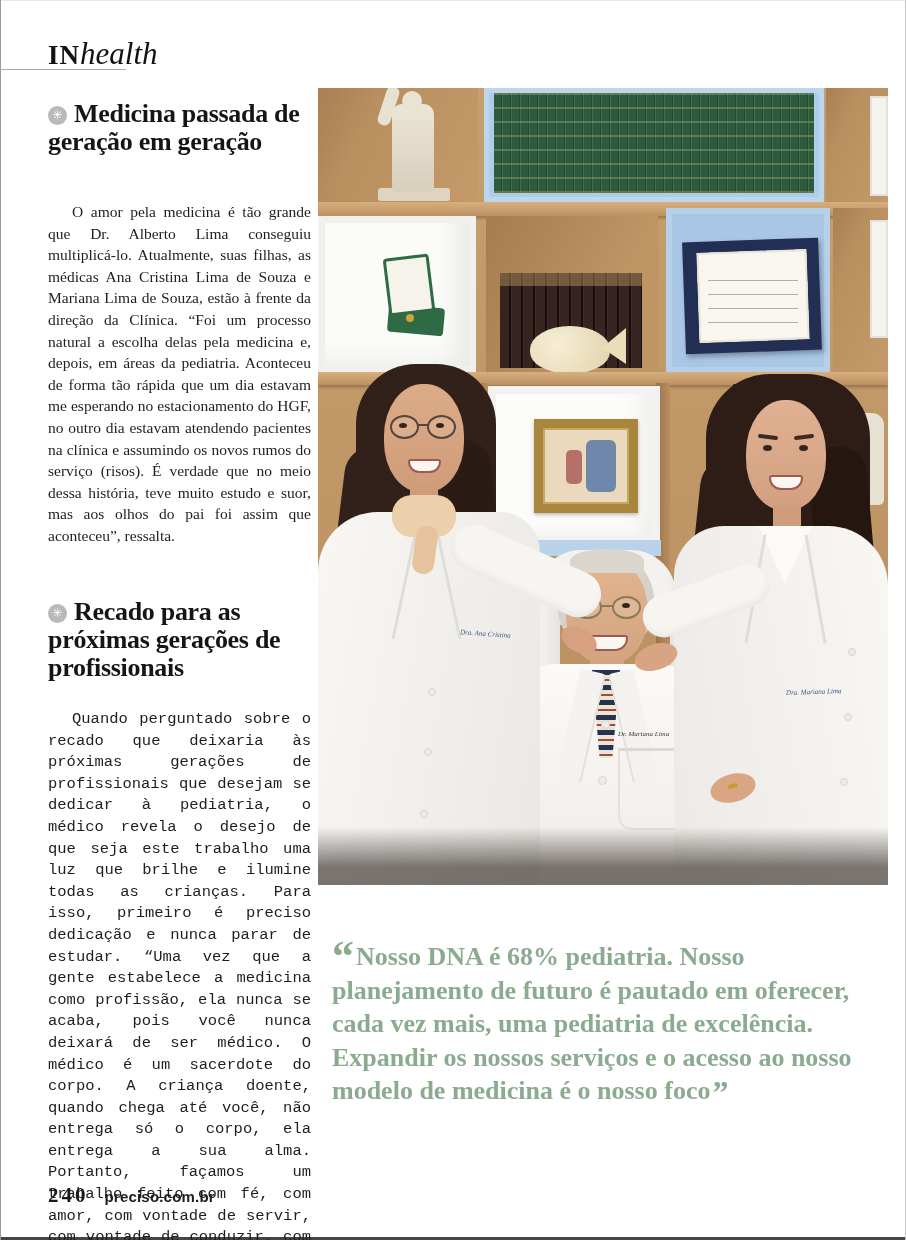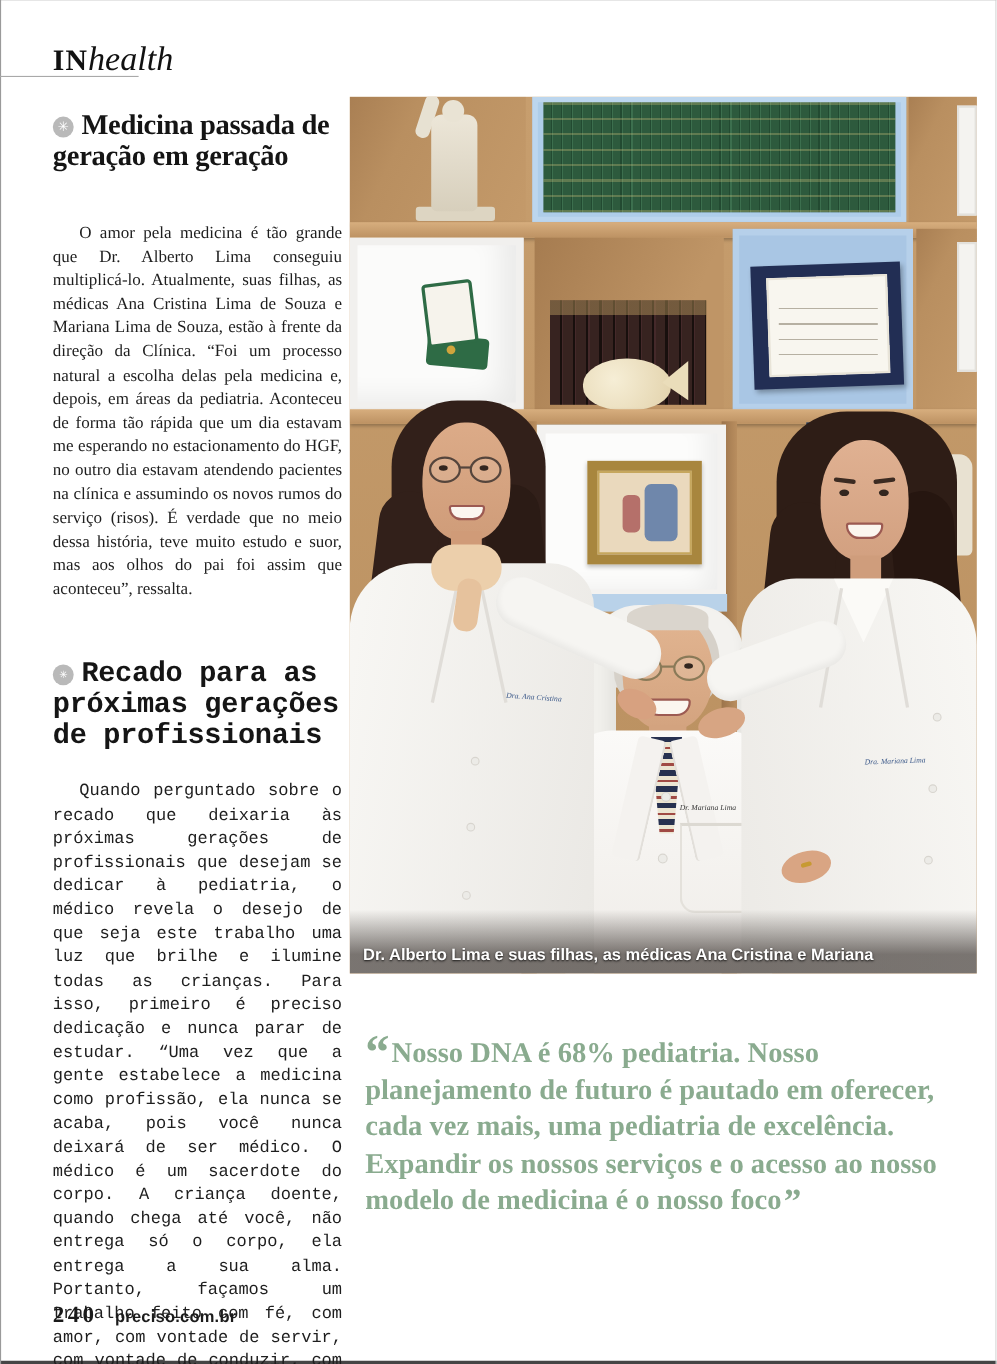--- a/index.html
+++ b/index.html
@@ -13,21 +13,21 @@
 
   
   .brand { left:48px; top:36px; font-size:27px; color:#111; }
   .brand b { font-weight:700; letter-spacing:1px; font-family:"Liberation Serif",serif; }
   .brand i { font-style:italic; font-weight:400; font-size:31px; }
   .brand-rule { left:0; top:69px; width:126px; height:1px; background:#a9a9a9; }
 
   
   .headline { left:48px; width:272px; font-size:26px; line-height:28px; font-weight:700;
               color:#151515; letter-spacing:-0.3px; }
-  .h1pos { top:100px; } .h2pos { top:598px;font-family:Liberation Mono, monospace; }
+  .h1pos { top:100px; } .h2pos { top:598px; }
   .bullet { display:inline-block; width:19px; height:19px; border-radius:50%;
             background:#b9b9b9; color:#fff; font-size:12px; line-height:19px;
             text-align:center; vertical-align:3px; margin-right:7px; font-weight:400; }
   .bodytext { left:48px; width:263px; font-size:15.5px; line-height:21.6px;
               text-align:justify; color:#1e1e1e; text-indent:24px; }
   .p1pos { top:201px; } .p2pos { top:709px;font-family:Liberation Mono, monospace; }
   .end-dot { display:inline-block; width:12px; height:12px; border-radius:50%;
              background:#9ebaa0; color:#fff; font-size:7px; line-height:12px;
              text-align:center; text-indent:0; vertical-align:0px; margin-left:3px; }
 
@@ -337,21 +337,20 @@
     <div class="ab rw-arm"></div>
     <div class="ab rw-hand1"></div>
     <div class="ab rw-hand2"></div>
     <div class="ab rw-ring"></div>
     <div class="ab embroidery rw-emb">Dra. Mariana Lima</div>
     <div class="ab btn rw-b1"></div>
     <div class="ab btn rw-b2"></div>
     <div class="ab btn rw-b3"></div>
 
     <div class="ab caption-bar"></div>
-    <div class="ab caption-text">Dr. Alberto Lima e suas filhas, as médicas Ana Cristina e Mariana</div>
   </div>
 
   <div class="ab pull-quote">
     <span class="pq-open">“</span><span>Nosso DNA é 68% pediatria. Nosso planejamento de futuro é pautado em oferecer, cada vez mais, uma pediatria de excelência. Expandir os nossos serviços e o acesso ao nosso modelo de medicina é o nosso foco</span><span class="pq-close">”</span>
   </div>
 
   <div class="ab footer">
     <span class="pagenum">240</span>
     <span class="siteurl">preciso.com.br</span>
   </div>

